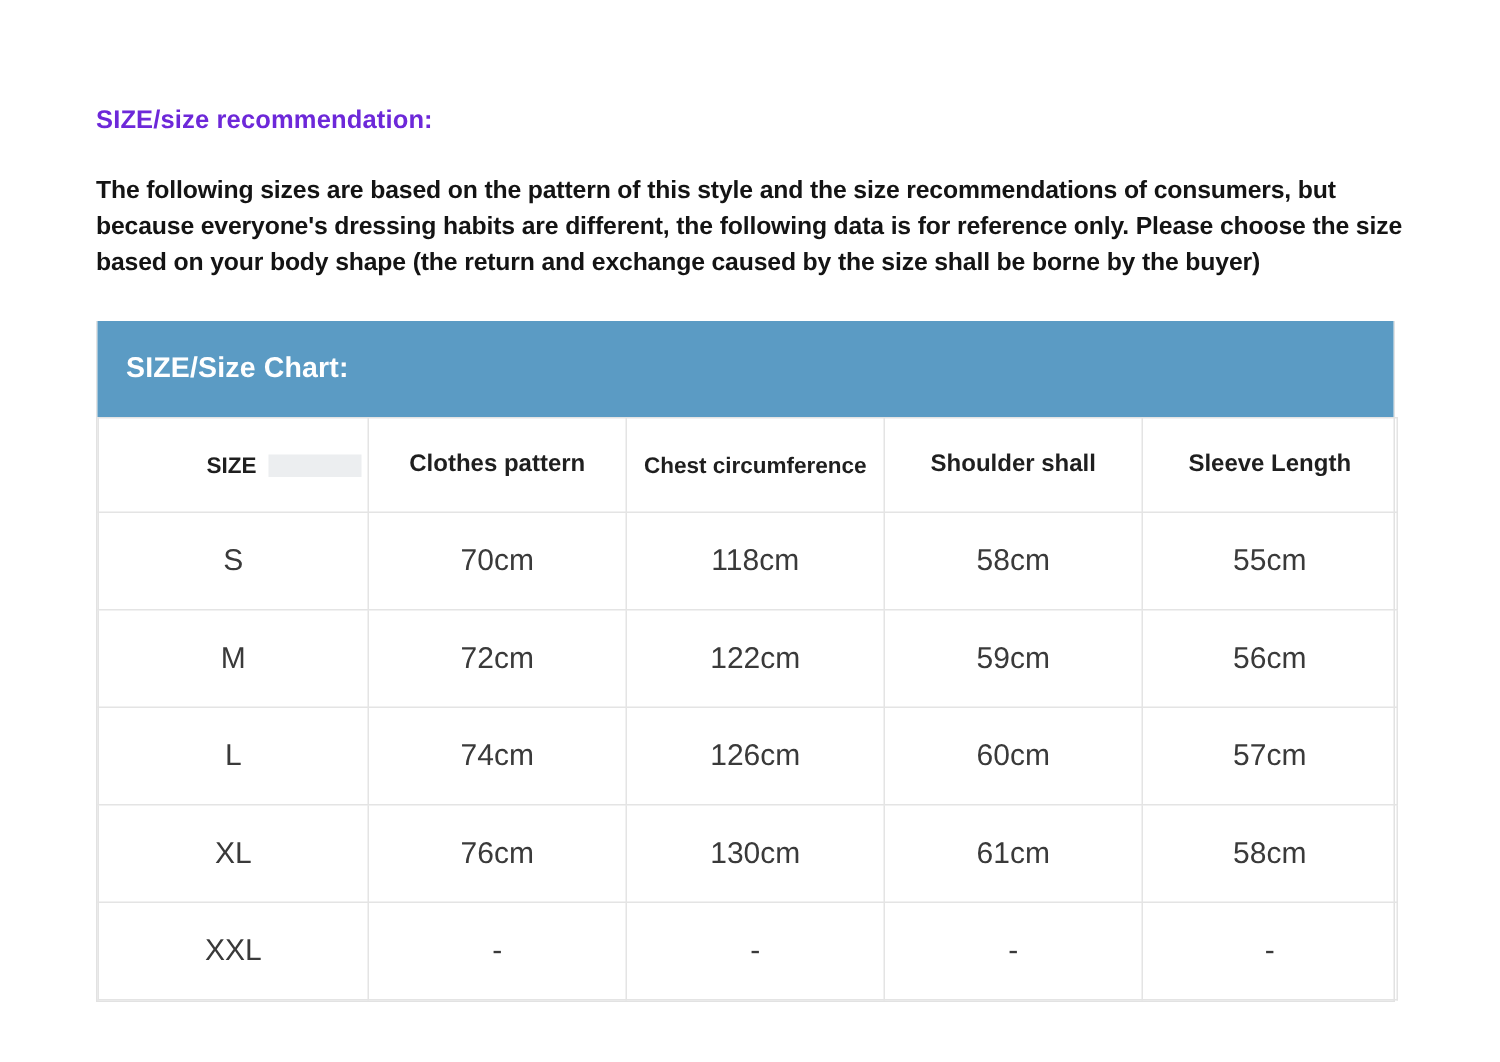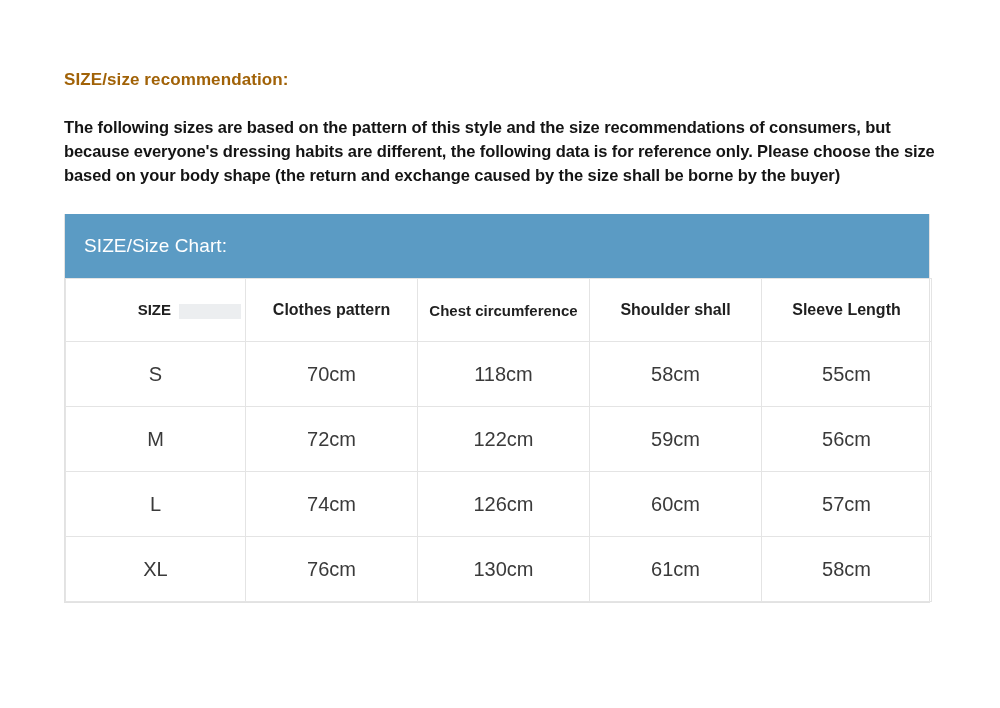--- a/index.html
+++ b/index.html
@@ -18,21 +18,21 @@
     position: relative;
     width: 1000px;
     height: 708px;
     box-sizing: border-box;
     padding: 70px 64px 0 64px;
   }
   .heading {
     font-size: 17px;
     font-weight: bold;
     letter-spacing: 0.1px;
-    color: #a16207;
+    color: #6d28d9;
     margin: 0 0 26px 0;
     line-height: 1.2;
   }
   .intro {
     font-size: 16.5px;
     font-weight: bold;
     color: #141414;
     line-height: 1.45;
     margin: 0 0 26px 0;
     max-width: 872px;
@@ -41,21 +41,21 @@
   .table-wrap {
     width: 866px;
     border: 1px solid #e2e2e2;
     border-top: none;
     box-sizing: border-box;
   }
   .table-title {
     background: #5b9bc4;
     color: #ffffff;
     font-size: 19px;
-    font-weight: normal;
+    font-weight: bold;
     padding: 21px 0 21px 19px;
     box-sizing: border-box;
     letter-spacing: 0.1px;
   }
   table {
     border-collapse: collapse;
     width: 100%;
     table-layout: fixed;
   }
   th, td {
@@ -156,16 +156,23 @@
           <td>60cm</td>
           <td>57cm</td>
         </tr>
         <tr>
           <td>XL</td>
           <td>76cm</td>
           <td>130cm</td>
           <td>61cm</td>
           <td>58cm</td>
         </tr>
+        <tr>
+          <td>XXL</td>
+          <td>-</td>
+          <td>-</td>
+          <td>-</td>
+          <td>-</td>
+        </tr>
       </tbody>
     </table>
   </div>
 </div>
 
 </body></html>

